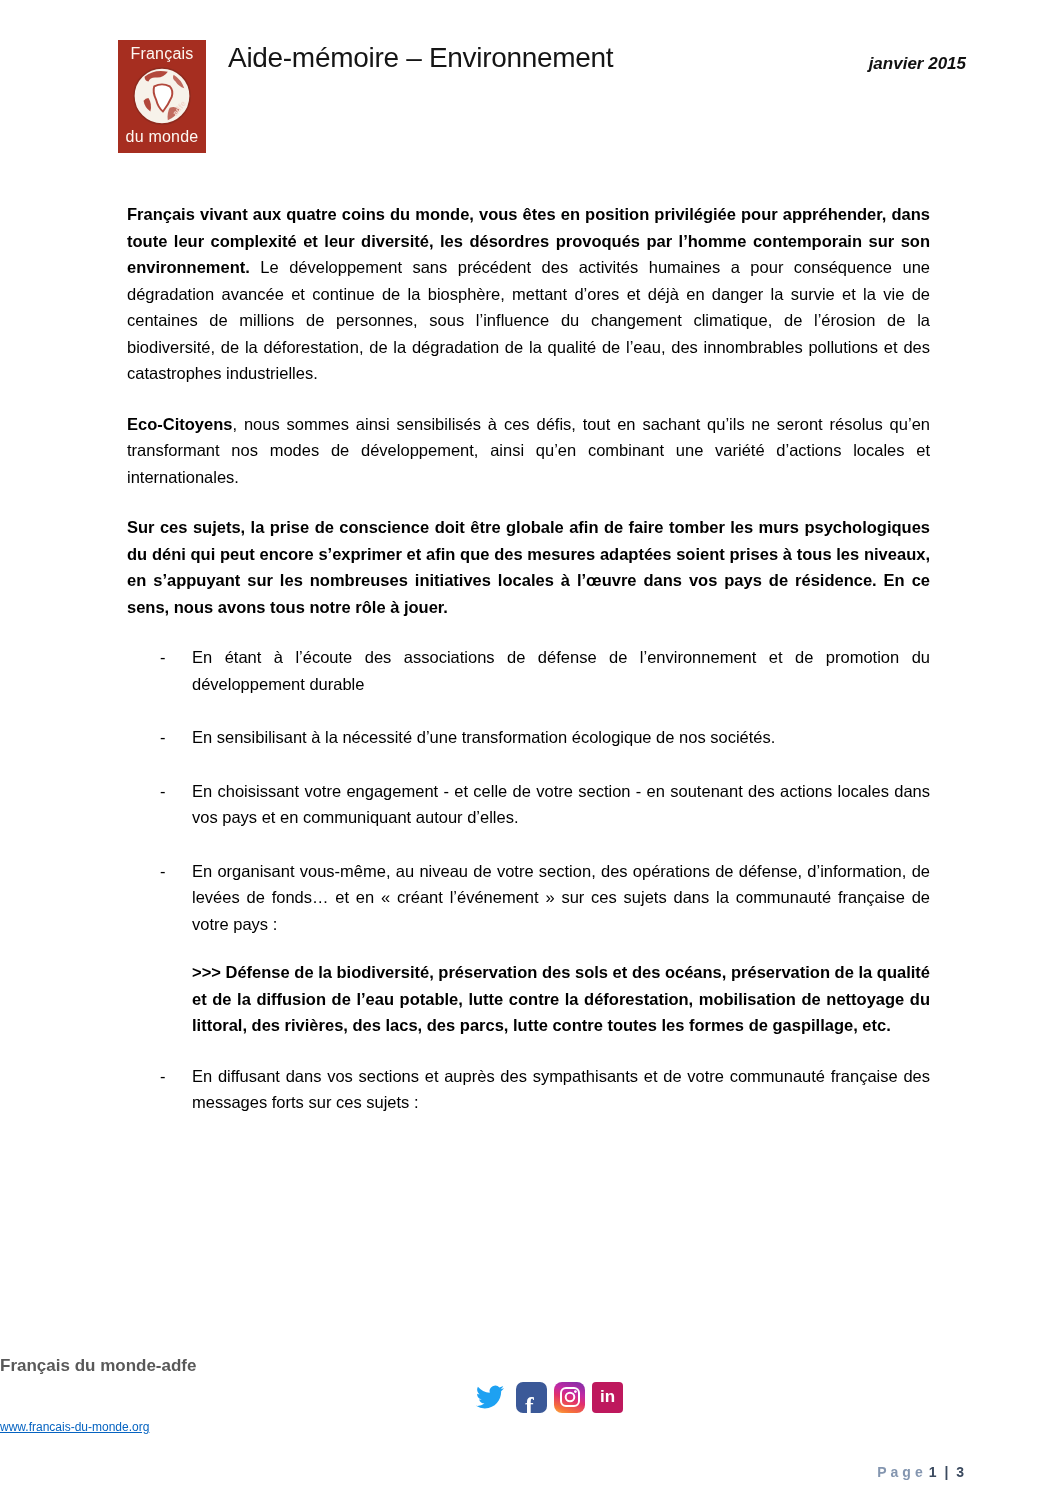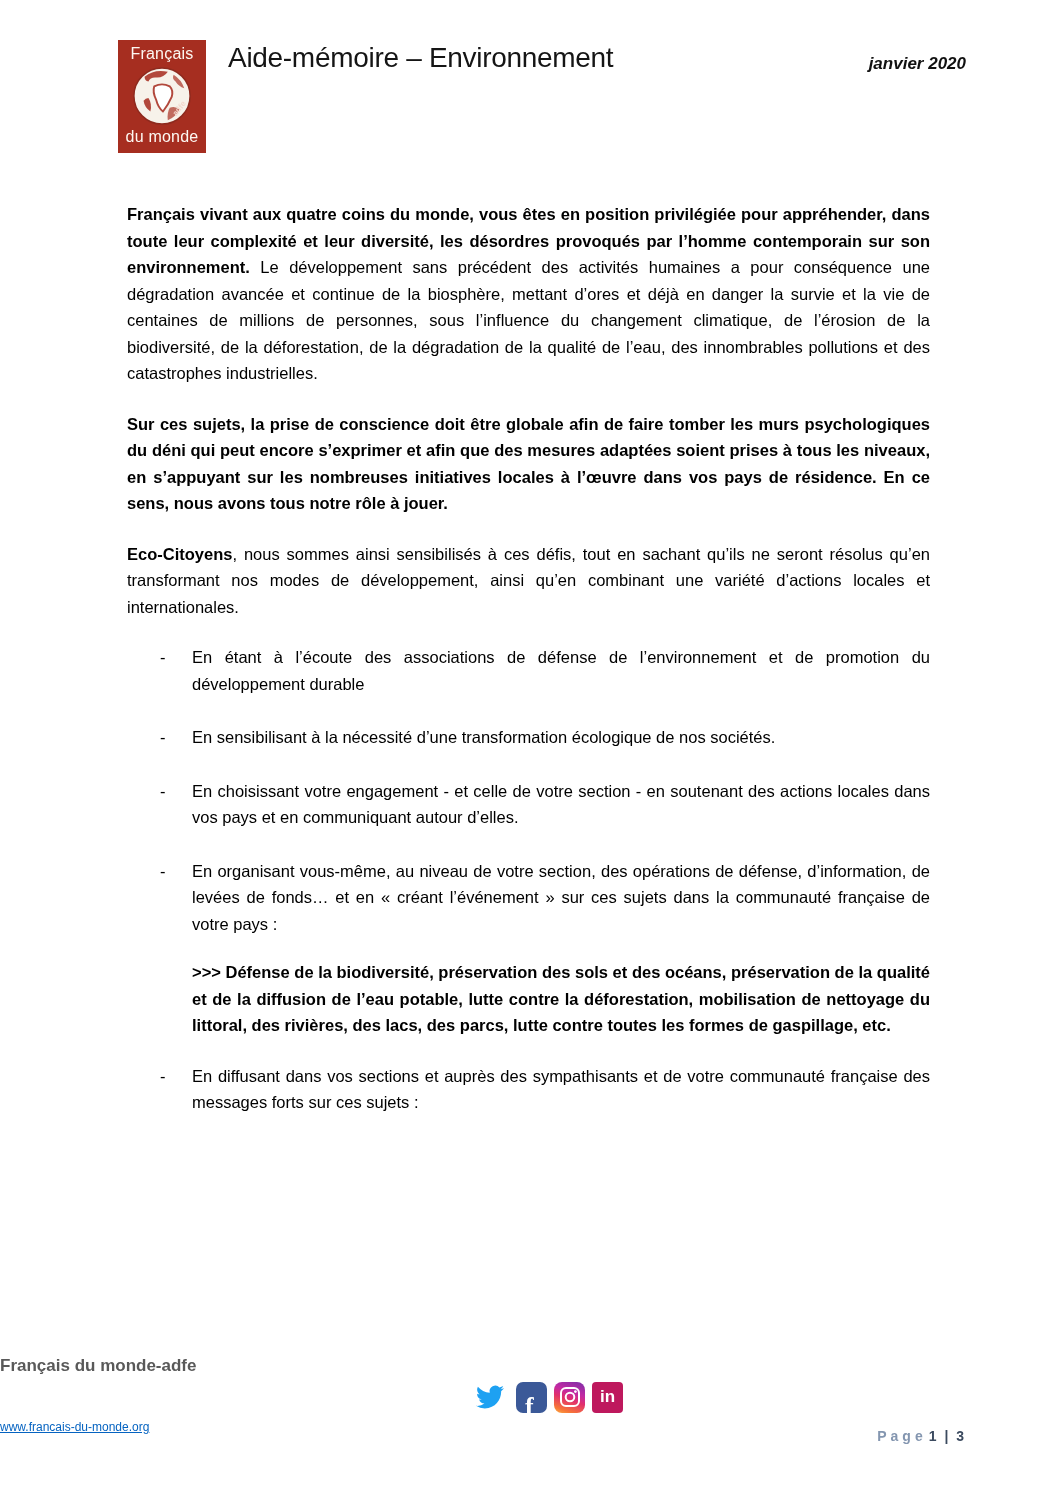--- a/index.html
+++ b/index.html
@@ -74,21 +74,21 @@
     border-radius:8px;
   }
   .icon-linkedin{background:#be185d;border-radius:4px;}
   .icon-linkedin span{color:#fff;font-weight:bold;font-size:17px;font-family:"Liberation Sans",sans-serif;}
   .site-link{
     display:inline-block;margin-top:6px;
     font-size:12px;color:#0563C1;text-decoration:underline;cursor:pointer;
   }
 
   .page-num{
-    position:absolute;right:128px;top:1428px;
+    position:absolute;right:128px;top:1464px;
     font-size:14px;font-family:"Liberation Sans",sans-serif;
   }
   .page-num .plabel{color:#8496B0;letter-spacing:4px;font-weight:bold;}
   .page-num .pval{color:#3B4A5F;font-weight:bold;letter-spacing:2px;margin-left:2px;}
 </style>
 </head>
 <body>
 
 <div class="page">
 
@@ -103,29 +103,29 @@
         <path d="M18 34 Q22 40 20 48 Q14 44 13 37 Q15 34 18 34Z" fill="#b2483c"></path>
         <path d="M40 44 Q46 42 50 46 Q46 54 38 57 Q37 49 40 44Z" fill="#c06a5e"></path>
         <circle cx="32" cy="32" r="29" fill="none" stroke="#8e2a1e" stroke-width="1.5"></circle>
       </svg>
       <span class="adfe">adfe</span>
     </div>
     <div class="ltxt">du monde</div>
   </div>
 
   <div class="doc-title">Aide-mémoire – Environnement</div>
-  <div class="doc-date">janvier 2020</div>
+  <div class="doc-date">janvier 2015</div>
 
   <div class="content">
 
     <p class="para"><span class="b">Français vivant aux quatre coins du monde, vous êtes en position privilégiée pour appréhender, dans toute leur complexité et leur diversité, les désordres provoqués par l’homme contemporain sur son environnement.</span><span> Le développement sans précédent des activités humaines a pour conséquence une dégradation avancée et continue de la biosphère, mettant d’ores et déjà en danger la survie et la vie de centaines de millions de personnes, sous l’influence du changement climatique, de l’érosion de la biodiversité, de la déforestation, de la dégradation de la qualité de l’eau, des innombrables pollutions et des catastrophes industrielles.</span></p>
 
+    <p class="para"><span class="b">Eco-Citoyens</span><span>, nous sommes ainsi sensibilisés à ces défis, tout en sachant qu’ils ne seront résolus qu’en transformant nos modes de développement, ainsi qu’en combinant une variété d’actions locales et internationales.</span></p>
+
     <p class="para b">Sur ces sujets, la prise de conscience doit être globale afin de faire tomber les murs psychologiques du déni qui peut encore s’exprimer et afin que des mesures adaptées soient prises à tous les niveaux, en s’appuyant sur les nombreuses initiatives locales à l’œuvre dans vos pays de résidence. En ce sens, nous avons tous notre rôle à jouer.</p>
-
-    <p class="para"><span class="b">Eco-Citoyens</span><span>, nous sommes ainsi sensibilisés à ces défis, tout en sachant qu’ils ne seront résolus qu’en transformant nos modes de développement, ainsi qu’en combinant une variété d’actions locales et internationales.</span></p>
 
 
     <div class="bullet">
       <span class="dash">-</span>
       <span class="btext">En étant à l’écoute des associations de défense de l’environnement et de promotion du développement durable</span>
     </div>
 
     <div class="bullet">
       <span class="dash">-</span>
       <span class="btext">En sensibilisant à la nécessité d’une transformation écologique de nos sociétés.</span>

